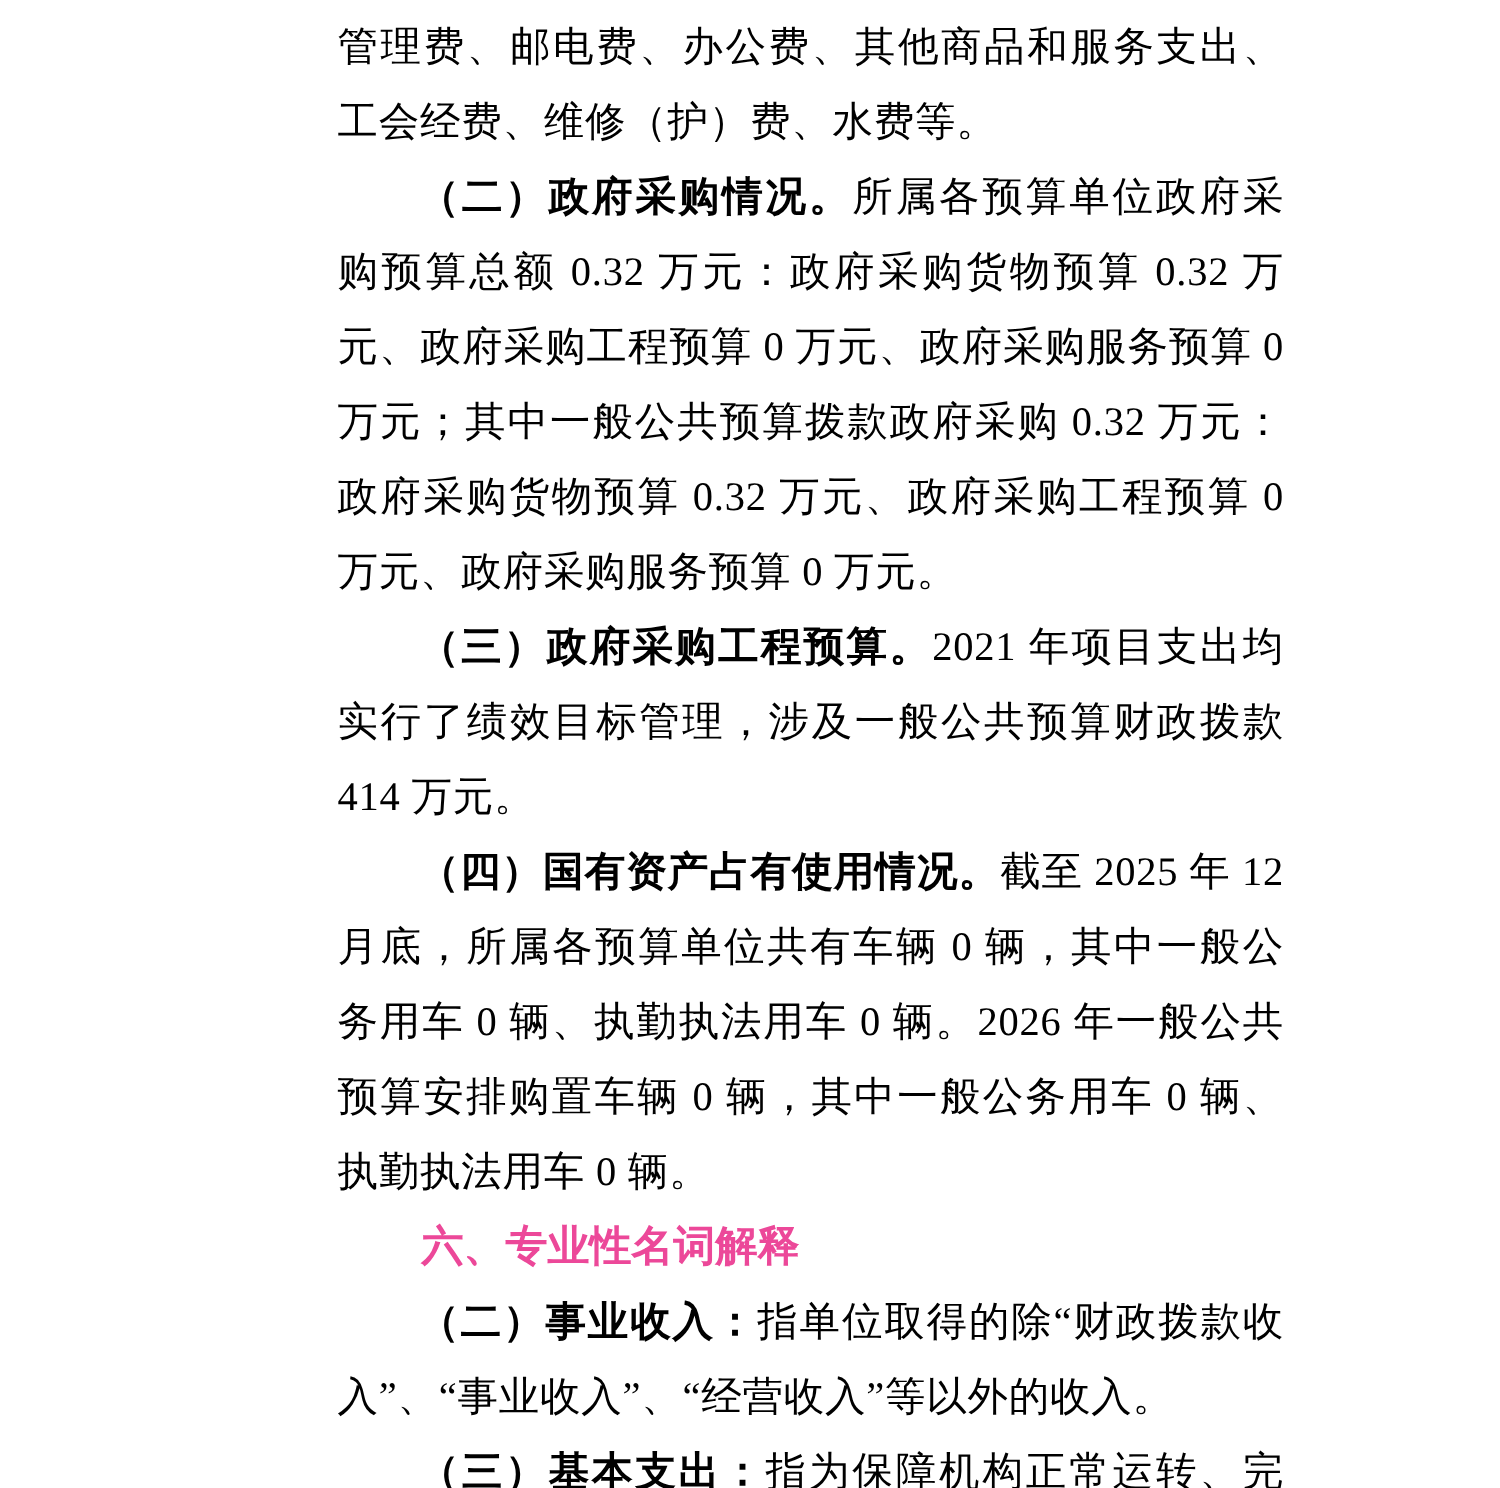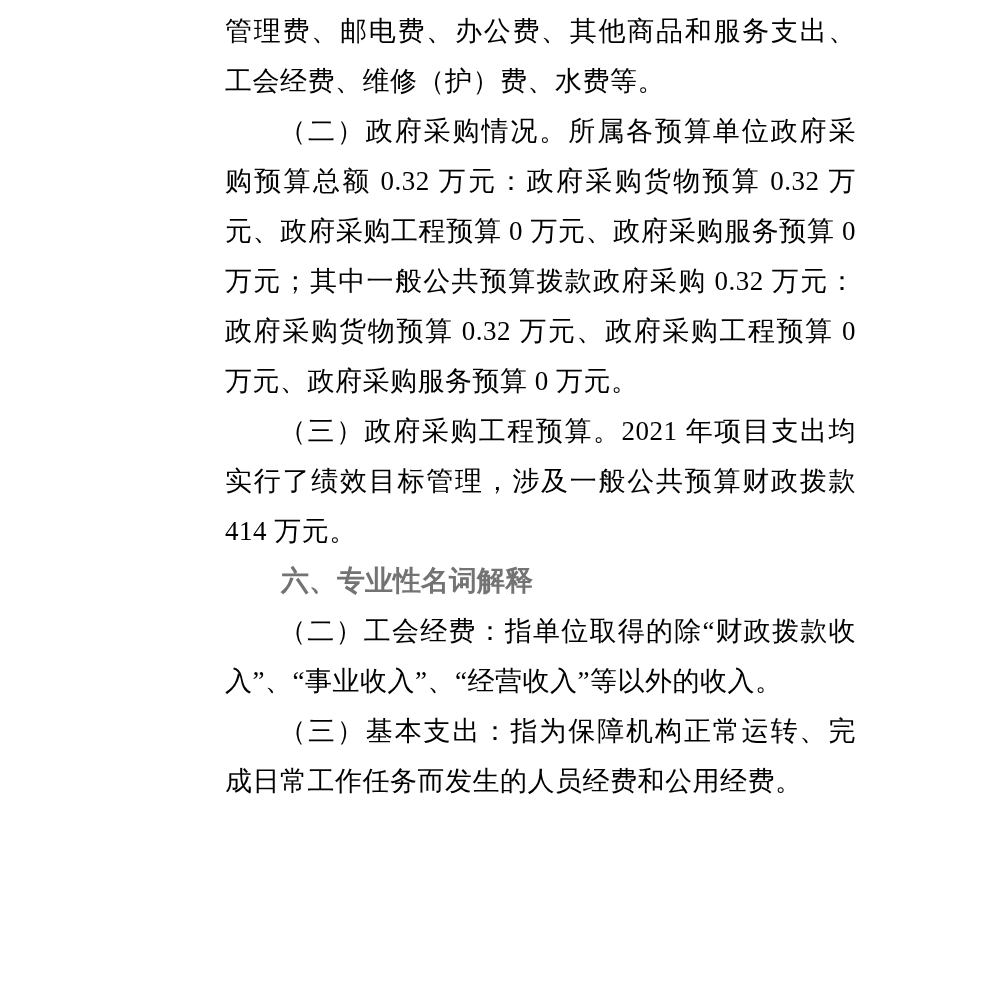--- a/index.html
+++ b/index.html
@@ -26,45 +26,46 @@
     text-align: justify;
     text-justify: inter-ideograph;
     text-indent: 2em;
     color: #000000;
     letter-spacing: 0.5px;
   }
   .para.continuation {
     text-indent: 0;
   }
   .para .lead {
-    font-weight: normal;
+    font-weight: bold;
   }
   .section-heading {
     margin: 0;
     font-family: "Liberation Sans", "DejaVu Sans", sans-serif;
     font-size: 28px;
     font-weight: bold;
     line-height: 50px;
     text-indent: 2em;
     text-align: left;
-    color: #737373;
+    color: #ec4899;
   }
 </style>
 </head>
 <body>
 
 <div class="page">
 
   <p class="para continuation"><span>管理费、邮电费、办公费、其他商品和服务支出、工会经费、维修（护）费、水费等。</span></p>
 
   <p class="para"><span class="lead">（二）政府采购情况。</span><span>所属各预算单位政府采购预算总额 0.32 万元：政府采购货物预算 0.32 万元、政府采购工程预算 0 万元、政府采购服务预算 0 万元；其中一般公共预算拨款政府采购 0.32 万元：政府采购货物预算 0.32 万元、政府采购工程预算 0 万元、政府采购服务预算 0 万元。</span></p>
 
   <p class="para"><span class="lead">（三）政府采购工程预算。</span><span>2021 年项目支出均实行了绩效目标管理，涉及一般公共预算财政拨款 414 万元。</span></p>
 
+  <p class="para"><span class="lead">（四）国有资产占有使用情况。</span><span>截至 2025 年 12 月底，所属各预算单位共有车辆 0 辆，其中一般公务用车 0 辆、执勤执法用车 0 辆。2026 年一般公共预算安排购置车辆 0 辆，其中一般公务用车 0 辆、执勤执法用车 0 辆。</span></p>
 
   <h2 class="section-heading">六、专业性名词解释</h2>
 
 
-  <p class="para"><span class="lead">（二）工会经费：</span><span>指单位取得的除“财政拨款收入”、“事业收入”、“经营收入”等以外的收入。</span></p>
+  <p class="para"><span class="lead">（二）事业收入：</span><span>指单位取得的除“财政拨款收入”、“事业收入”、“经营收入”等以外的收入。</span></p>
 
   <p class="para"><span class="lead">（三）基本支出：</span><span>指为保障机构正常运转、完成日常工作任务而发生的人员经费和公用经费。</span></p>
 
 </div>
 
 </body></html>

